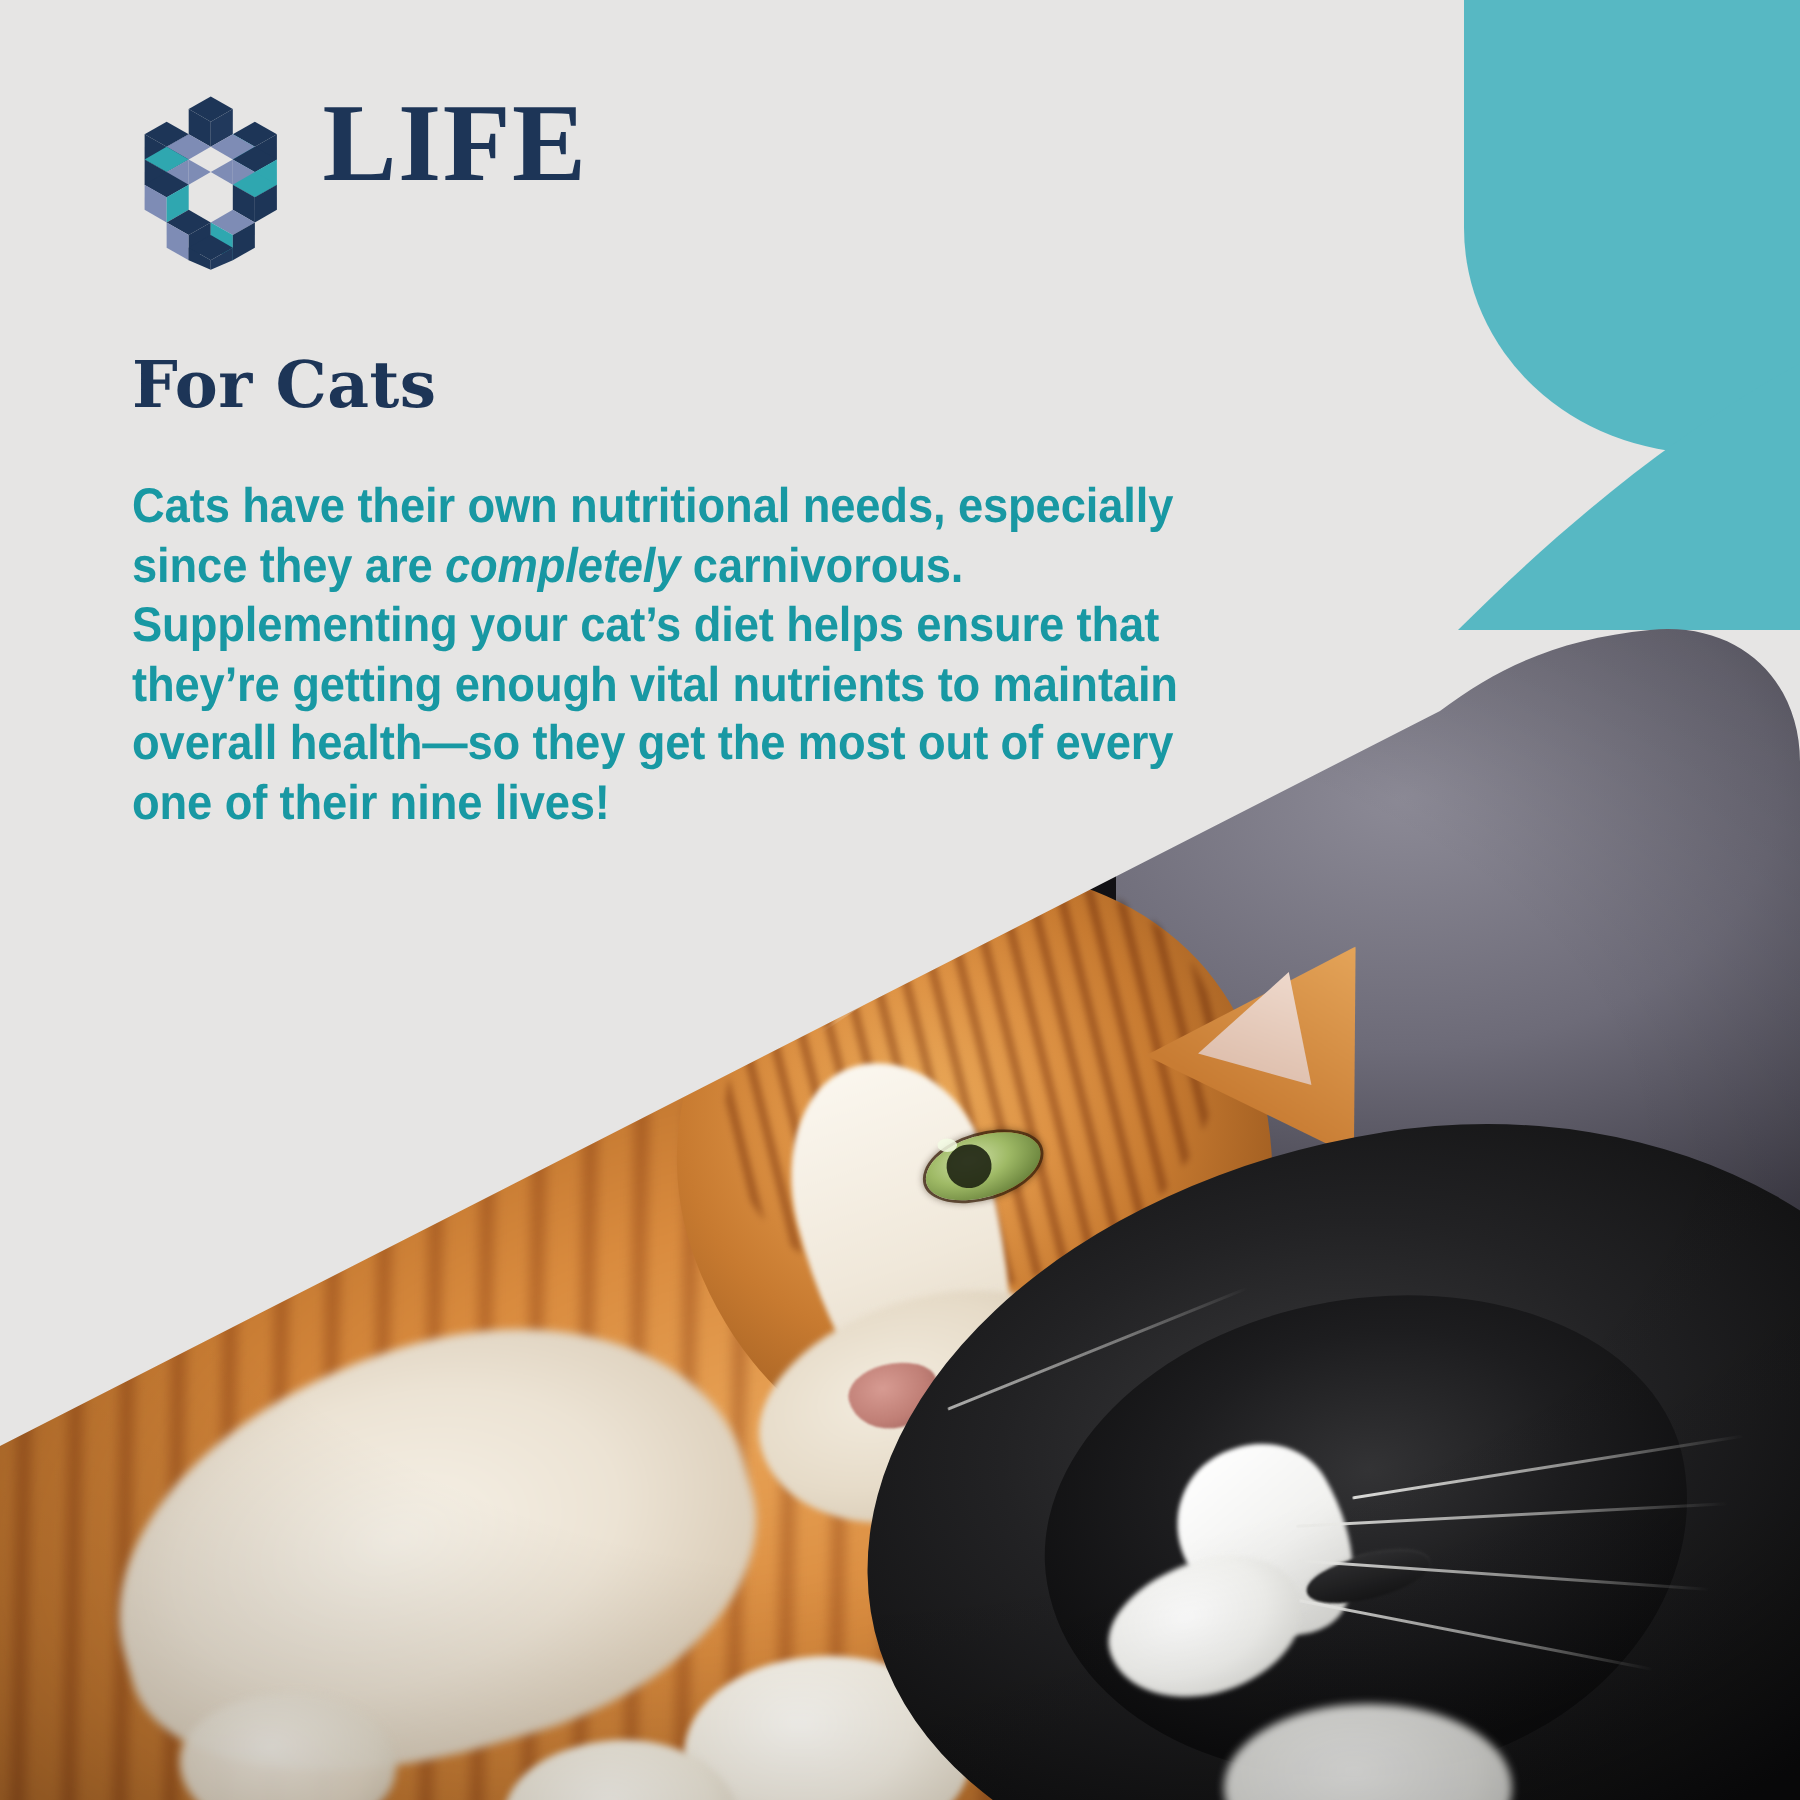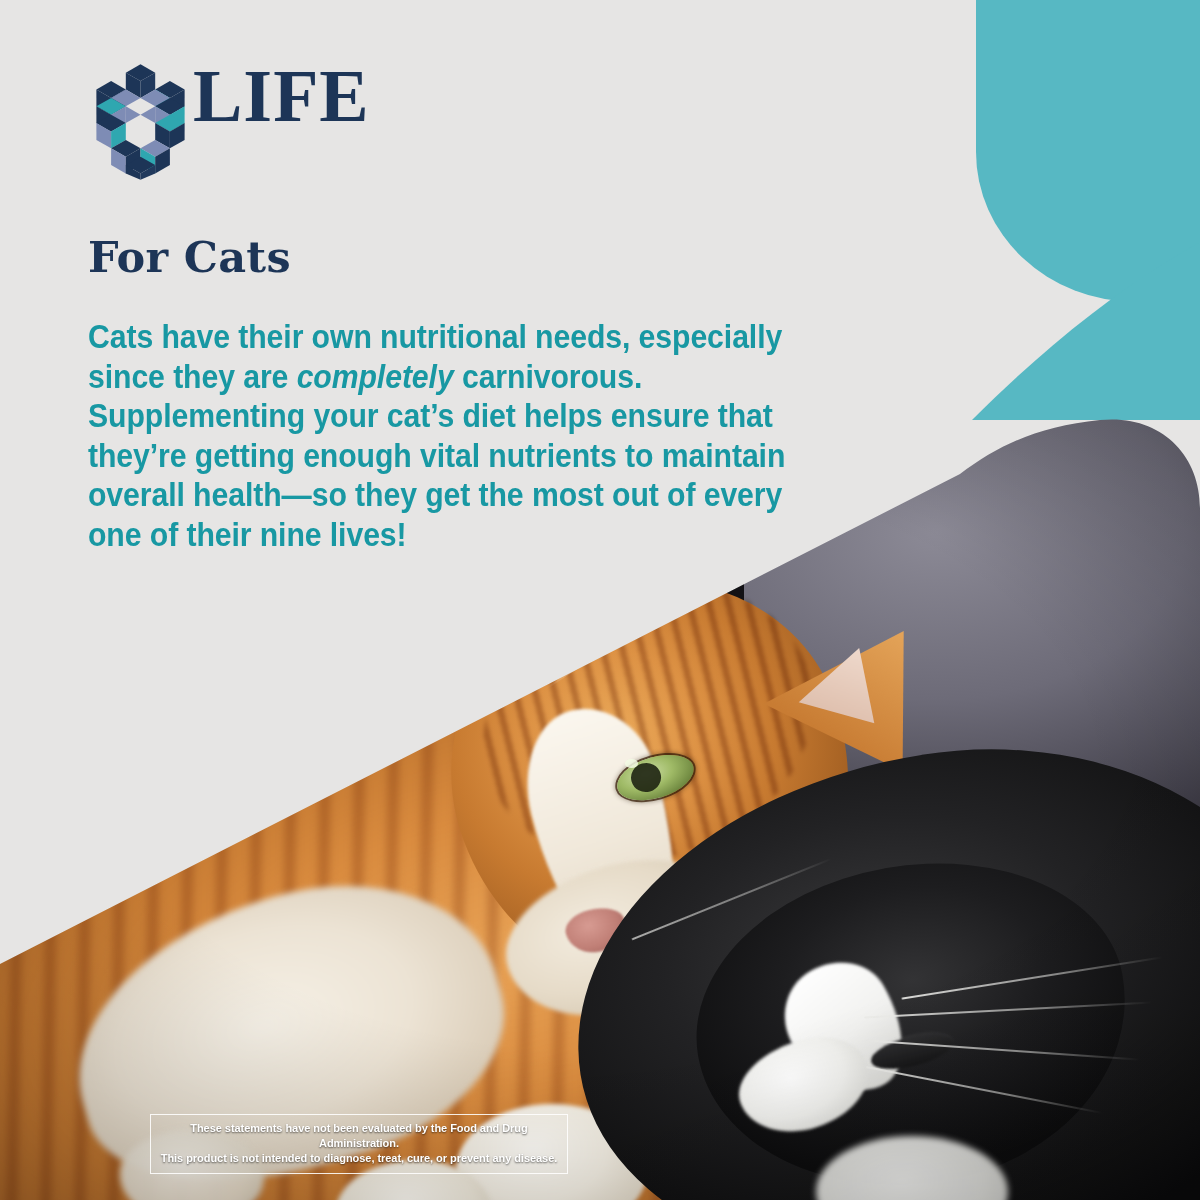--- a/index.html
+++ b/index.html
@@ -23,21 +23,21 @@
     position:absolute;top:240px;right:-4px;
     width:232px;height:180px;
     background:#57b8c3;
     clip-path: path("M232,0 L232,180 L0,180 C60,120 140,50 232,0 Z");
     z-index:2;
   }
 
   
   .logo{position:absolute;left:88px;top:62px;z-index:6;display:flex;align-items:flex-start;}
   .logo-mark{width:105px;height:118px;flex:0 0 auto;}
-  .logo-words{padding-top:4px;}
+  .logo-words{margin-left:22px;padding-top:4px;}
   .logo-life{
     font-family:"Liberation Serif", serif;
     font-weight:bold;
     font-size:74px;
     line-height:0.82;
     letter-spacing:1px;
     color:#1d3557;
   }
   .logo-ext-wrap{display:flex;align-items:flex-start;margin-top:8px;}
   .logo-ext{
@@ -441,18 +441,14 @@
       <div class="bwhisker" style="right:3%;top:72%;width:22%;transform:rotate(-9deg);"></div>
       <div class="bwhisker" style="right:4%;top:76%;width:24%;transform:rotate(-3deg);"></div>
       <div class="bwhisker" style="right:5%;top:81%;width:23%;transform:rotate(4deg);"></div>
       <div class="bwhisker" style="right:8%;top:86%;width:20%;transform:rotate(11deg);"></div>
       <div class="bwhisker" style="right:30%;top:62%;width:18%;transform:rotate(-22deg);opacity:.75;"></div>
 
       <div class="photo-vignette"></div>
     </div>
   </div>
 
-  <div class="disclaimer">
-    <p>These statements have not been evaluated by the Food and Drug Administration.</p>
-    <p>This product is not intended to diagnose, treat, cure, or prevent any disease.</p>
-  </div>
 
 </div>
 
 </body></html>

